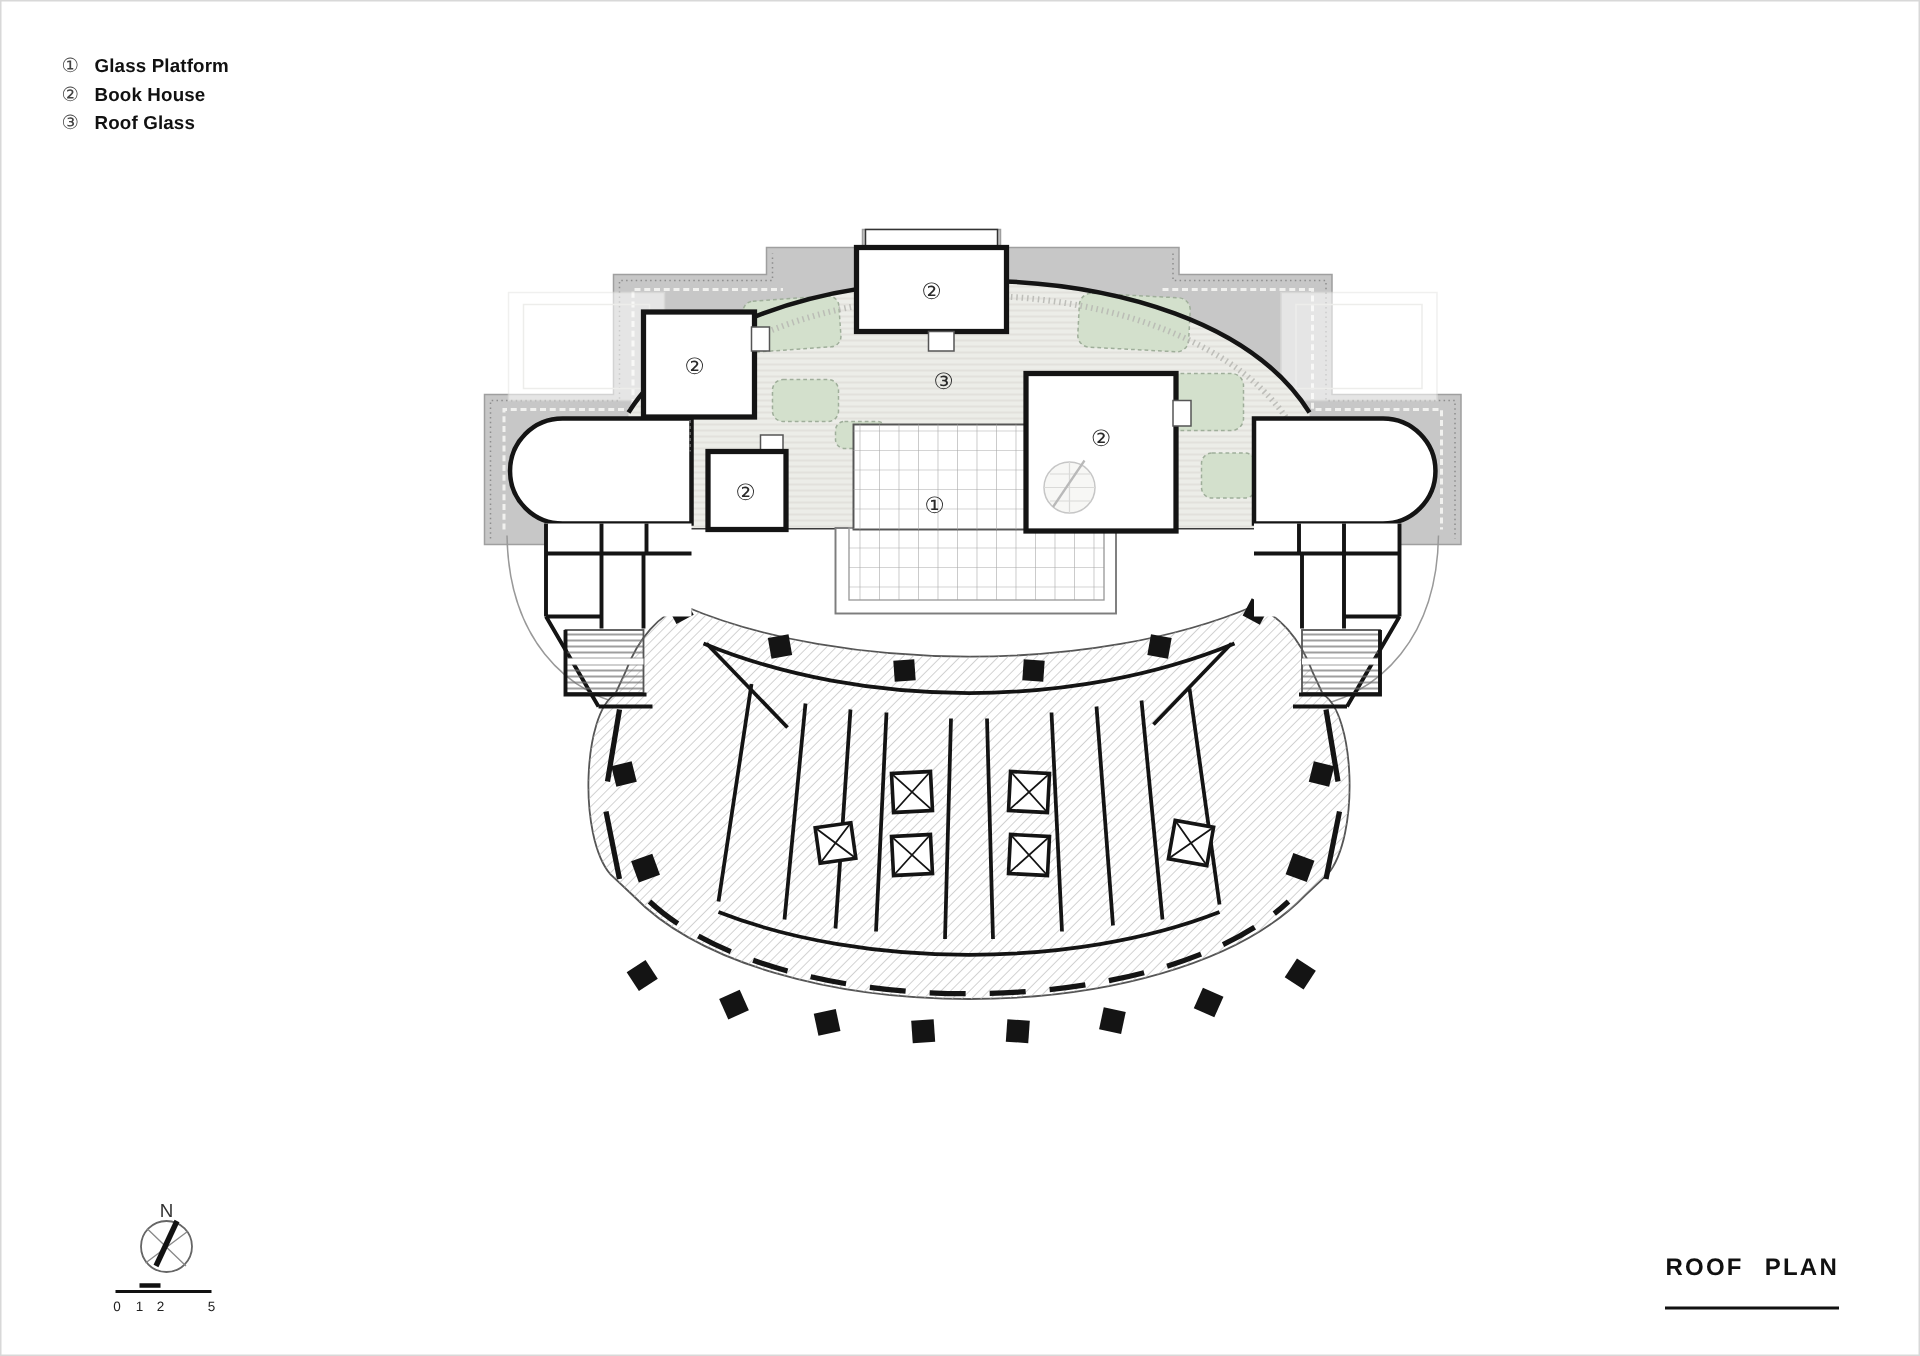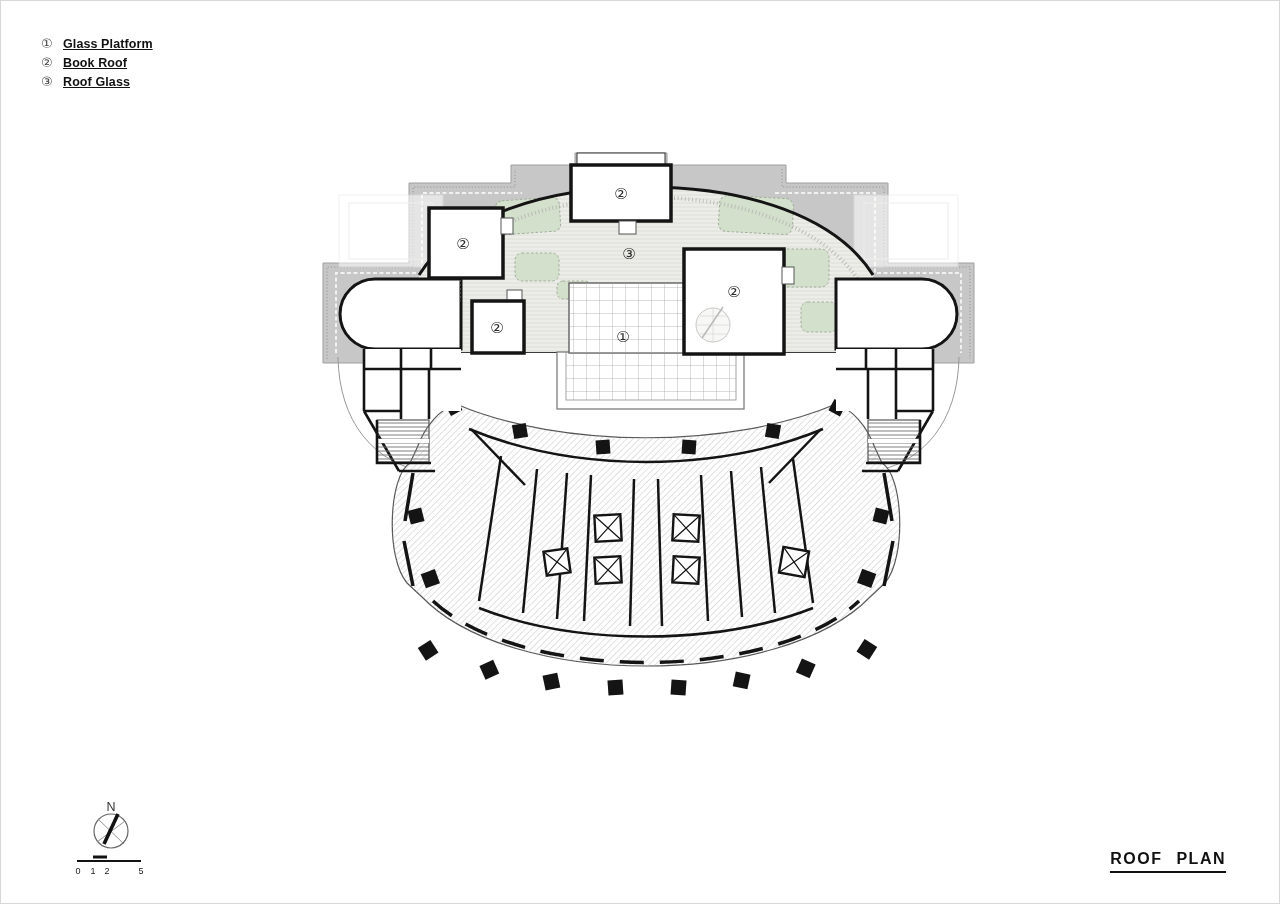--- a/index.html
+++ b/index.html
@@ -5,25 +5,25 @@
   html,body{margin:0;padding:0;background:#fff;}
   .page{
     position:relative;width:1280px;height:904px;background:#ffffff;
     border:1px solid #d8d8d8;box-sizing:border-box;overflow:hidden;
     font-family:"Liberation Sans","DejaVu Sans",sans-serif;
   }
   .plan-svg{position:absolute;left:0;top:0;}
   .legend{position:absolute;left:40px;top:33px;}
   .legend-row{display:flex;align-items:center;height:19px;}
   .legend-symbol{font-size:13px;color:#444;width:22px;}
-  .legend-label{font-size:12.5px;font-weight:bold;color:#111;letter-spacing:.1px;text-decoration:underline;}
+  .legend-label{font-size:12.5px;font-weight:bold;color:#111;letter-spacing:.1px;}
   .title-block{
     position:absolute;right:53px;bottom:30px;
     font-size:16px;font-weight:bold;color:#111;letter-spacing:1.5px;word-spacing:8px;
-    border-bottom:2.5px solid #111;padding-bottom:3px;
+    border-bottom:2.5px solid #111;padding-bottom:16px;
   }
   text{font-family:"Liberation Sans","DejaVu Sans",sans-serif;}
 </style>
 </head>
 <body>
 
 <div class="page">
 
   <svg class="plan-svg" width="1280" height="904" viewBox="0 0 1280 904">
     <defs>
@@ -213,21 +213,21 @@
     </g>
   </svg>
 
   <div class="legend">
     <div class="legend-row">
       <span class="legend-symbol">①</span>
       <span class="legend-label">Glass Platform</span>
     </div>
     <div class="legend-row">
       <span class="legend-symbol">②</span>
-      <span class="legend-label">Book Roof</span>
+      <span class="legend-label">Book House</span>
     </div>
     <div class="legend-row">
       <span class="legend-symbol">③</span>
       <span class="legend-label">Roof Glass</span>
     </div>
   </div>
 
   <div class="title-block">ROOF PLAN</div>
 
 </div>

